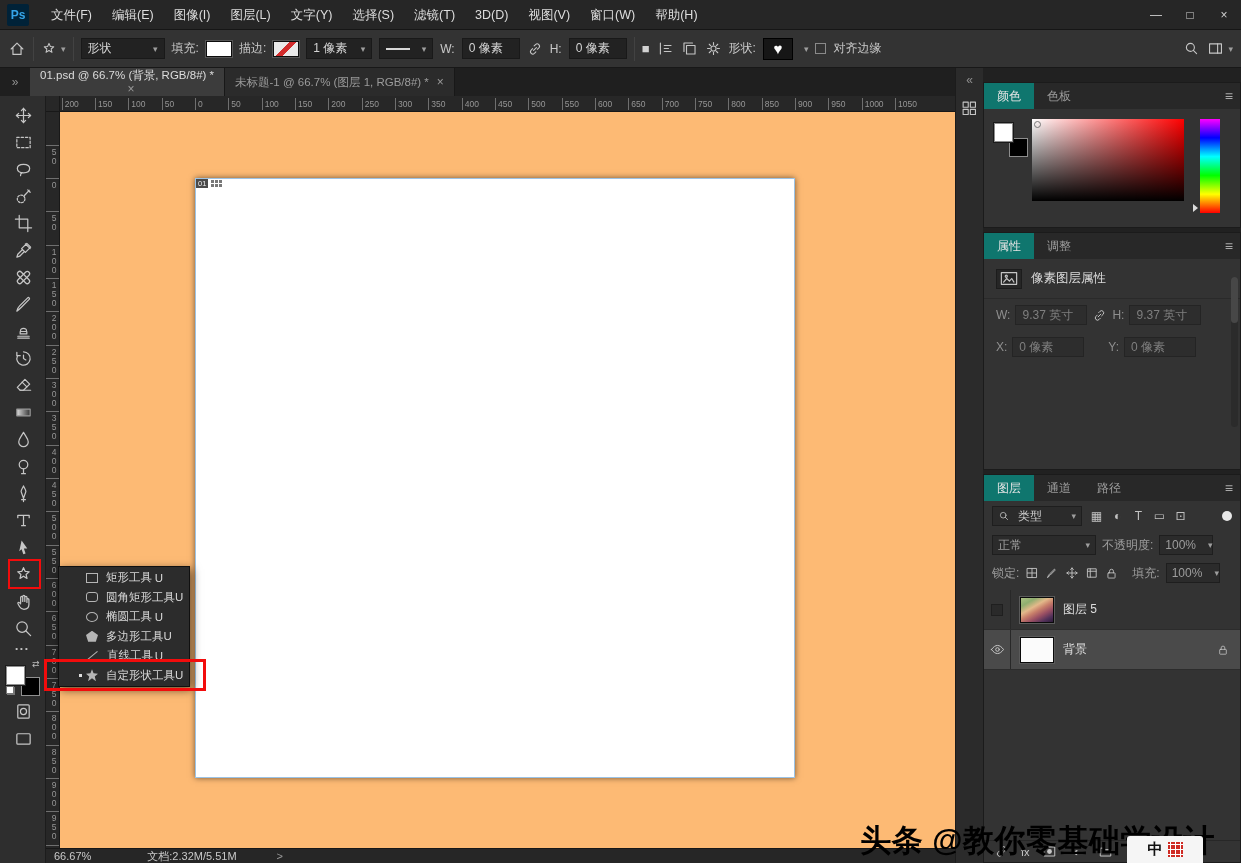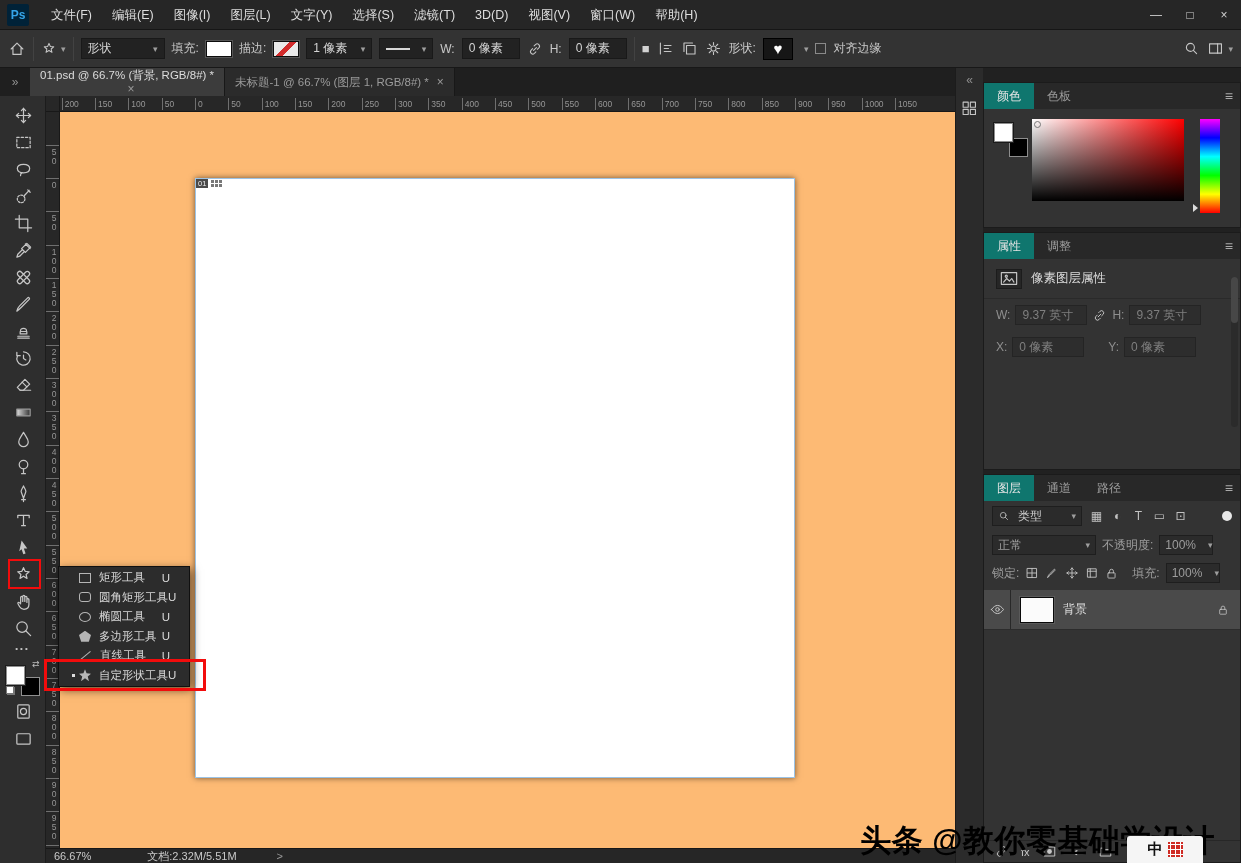--- a/index.html
+++ b/index.html
@@ -128,21 +128,21 @@
 .vis-empty{width:12px;height:12px;background:#2a2a2a;border:1px solid #1f1f1f;}
 .thumb{width:34px;height:26px;margin:0 9px;border:1px solid #0a0a0a;outline:1px solid #5a5a5a;flex:none;}
 .thumb-photo{background:linear-gradient(150deg,#aec284 0%,#8fae6f 20%,#e3b98a 38%,#c87f6a 52%,#9a4f63 68%,#52315a 85%,#2c1c3a 100%);}
 .thumb-white{background:#fbfbfb;}
 .lname{font-size:12px;color:#ddd;}
 .row-lock{margin-left:auto;margin-right:11px;}
 .lfooter{height:22px;background:#333;border-top:1px solid #272727;display:flex;align-items:center;gap:12px;padding:0 10px;}
 .fx-label{color:#c9c9c9;font-size:11px;}
 
 
-#flyout{position:absolute;left:58px;top:566px;width:132px;background:#2c2c2c;border:1px solid #101010;box-shadow:2px 3px 9px rgba(0,0,0,.6);z-index:20;padding:1px 10px;}
+#flyout{position:absolute;left:58px;top:566px;width:132px;background:#2c2c2c;border:1px solid #101010;box-shadow:2px 3px 9px rgba(0,0,0,.6);z-index:20;padding:1px 17px;}
 .fly-row{display:flex;align-items:center;height:19.5px;padding-left:10px;position:relative;}
 .fly-row.selected::before{content:'';position:absolute;left:3px;top:8px;width:3px;height:3px;background:#ddd;}
 .fly-label{margin-left:8px;font-size:11.5px;color:#d8d8d8;white-space:nowrap;}
 .fly-sc{margin-left:auto;margin-right:9px;font-size:11.5px;color:#d8d8d8;}
 .fi{width:12px;height:10px;border:1px solid #b5b5b5;flex:none;display:inline-block;}
 .fi-rounded-rect{border-radius:3px;}
 .fi-ellipse{border-radius:50%;}
 .fi-polygon{border:none;background:#b5b5b5;height:11px;clip-path:polygon(50% 0,100% 38%,82% 100%,18% 100%,0 38%);}
 .fi-line{border:none;border-top:1.5px solid #b5b5b5;width:13px;height:0;transform:rotate(-40deg);}
 .fi-custom-shape{border:none;background:#b5b5b5;height:12px;clip-path:polygon(50% 0,63% 33%,100% 38%,73% 60%,83% 100%,50% 76%,17% 100%,27% 60%,0 38%,37% 33%);}
@@ -627,20 +627,27 @@
                 <path d="M7 9V6.5a3 3 0 0 1 6 0V9"></path>
               </svg>
             </span>
           <span style="margin-left:8px">填充:</span>
           <span class="lsel sm-select">
               <span>100%</span>
               <span class="caret">▾</span>
             </span>
         </div>
         <div id="layer-list">
+            <div class="layer-row">
+              <span class="vis-cell">
+                <span class="vis-empty"></span>
+              </span>
+              <span class="thumb thumb-photo"></span>
+              <span class="lname">图层 5</span>
+            </div>
             <div class="layer-row selected">
               <span class="vis-cell">
                 <svg class="icn" width="15" height="15" viewBox="0 0 20 20">
                   <path d="M2 10c2.6-3.7 5.3-5.4 8-5.4s5.4 1.7 8 5.4c-2.6 3.7-5.3 5.4-8 5.4S4.6 13.7 2 10z"></path>
                   <circle cx="10" cy="10" r="2.4"></circle>
                 </svg>
               </span>
               <span class="thumb thumb-white"></span>
               <span class="lname">背景</span>
               <span class="row-lock">

